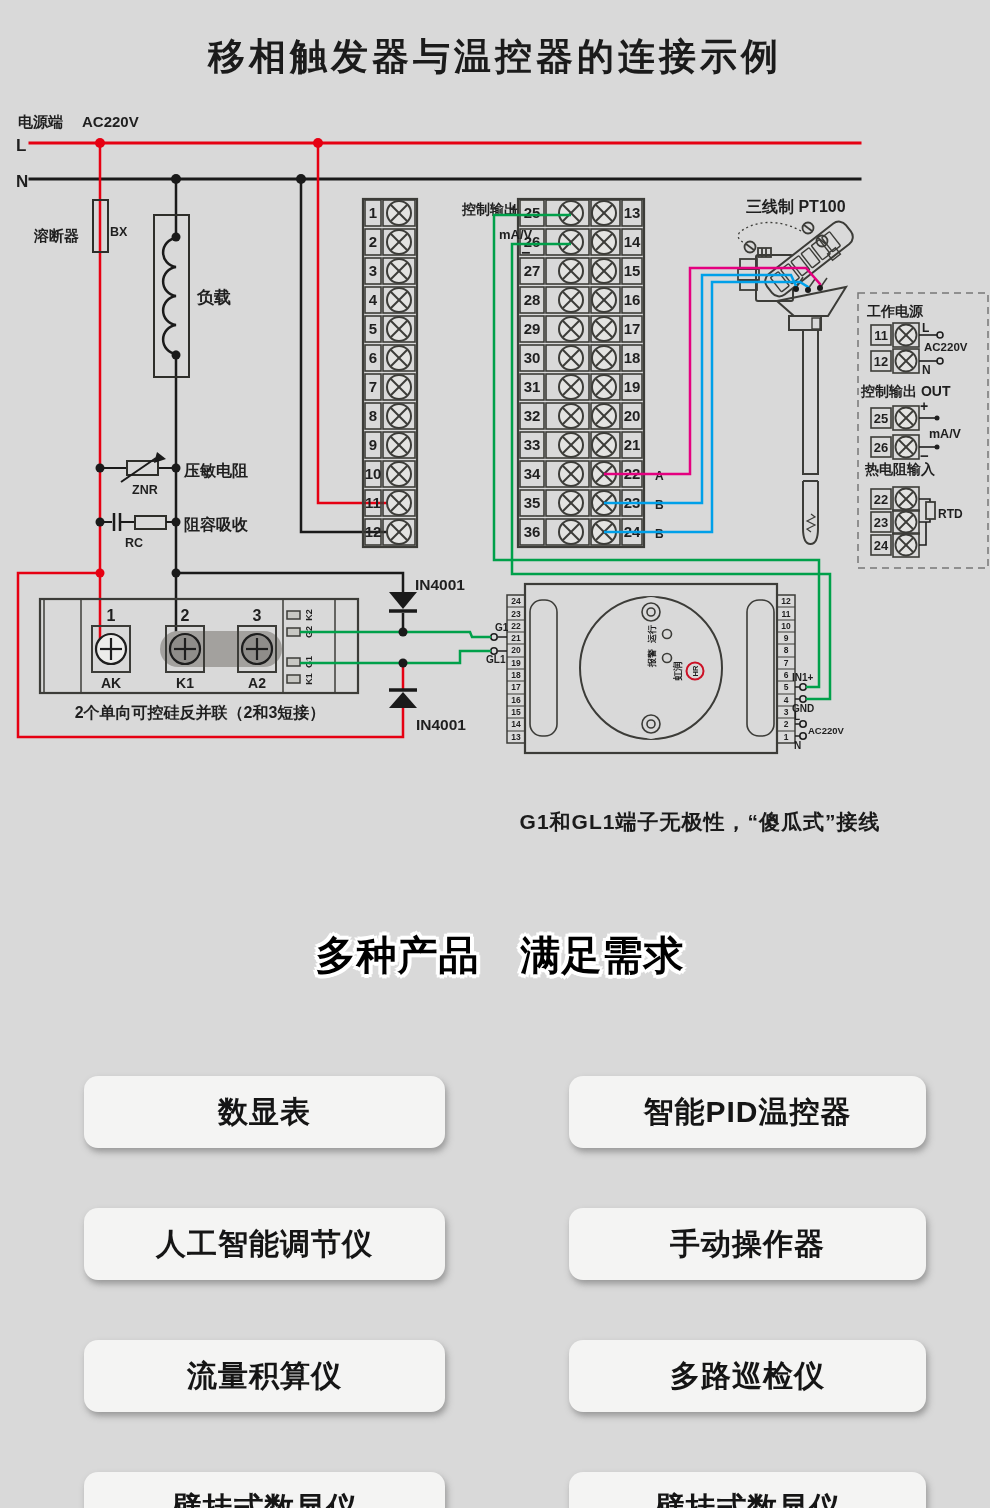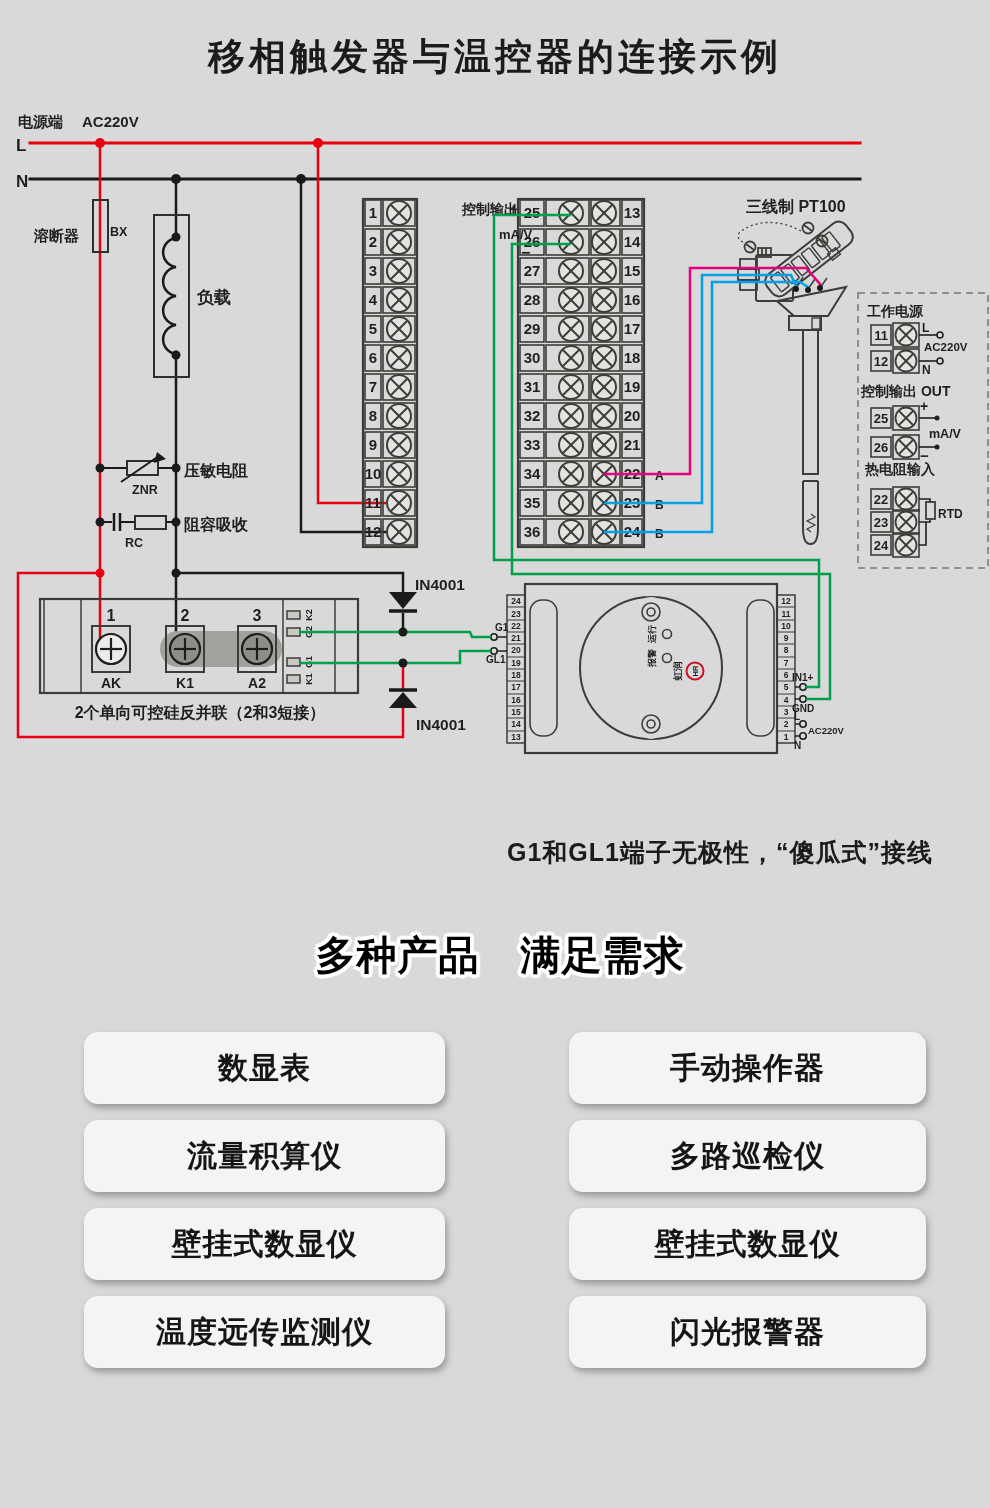--- a/index.html
+++ b/index.html
@@ -1,31 +1,31 @@
 <!DOCTYPE html>
 <html><head>
 <meta charset="utf-8">
 <style>
   html,body{margin:0;padding:0;background:#d9d9d9;}
   .page{position:relative;width:990px;height:1508px;background:#d9d9d9;overflow:hidden;
         font-family:"Liberation Sans","DejaVu Sans",sans-serif;}
   .title{position:absolute;top:32px;left:0;width:990px;text-align:center;
          font-size:37px;font-weight:bold;color:#1b1b1b;letter-spacing:4px;white-space:nowrap;}
   .diagram{position:absolute;top:0;left:0;}
-  .note{position:absolute;top:836px;left:700px;transform:translateX(-50%);
-        font-size:25px;font-weight:bold;color:#1b1b1b;white-space:nowrap;letter-spacing:1px;margin-left:20px;}
+  .note{position:absolute;top:808px;left:700px;transform:translateX(-50%);
+        font-size:21px;font-weight:bold;color:#1b1b1b;white-space:nowrap;letter-spacing:1px;}
   .heading{position:absolute;top:928px;left:500px;transform:translateX(-50%);
            font-size:40px;font-weight:bold;color:#000;white-space:nowrap;letter-spacing:1px;
            text-shadow:-3px -3px 0 #fff,3px -3px 0 #fff,-3px 3px 0 #fff,3px 3px 0 #fff,
                        0 -4px 0 #fff,0 4px 0 #fff,-4px 0 0 #fff,4px 0 0 #fff;}
   .products{position:absolute;top:1032px;left:84px;display:grid;
             grid-template-columns:361px 357px;column-gap:124px;row-gap:16px;}
   .btn{height:72px;background:#f4f4f3;border-radius:14px;display:flex;align-items:center;
        justify-content:center;font-size:30px;font-weight:bold;color:#151515;
-       box-shadow:2px 4px 6px rgba(90,90,90,.5);letter-spacing:1px;}
+       box-shadow:2px 4px 6px rgba(90,90,90,.5);letter-spacing:1px;margin-top:44px;}
   svg text{font-family:"Liberation Sans","DejaVu Sans",sans-serif;font-weight:bold;fill:#1f1f1f;}
 </style>
 </head>
 <body>
 
 <div class="page">
 
   <div class="title">移相触发器与温控器的连接示例</div>
 
   <svg class="diagram" width="990" height="775" viewBox="0 0 990 775">
@@ -525,20 +525,22 @@
         <circle cx="403" cy="663" r="4.5" fill="#1a1a1a"></circle>
     </g>
   </svg>
 
   <div class="note">G1和GL1端子无极性，“傻瓜式”接线</div>
 
   <div class="heading">多种产品　满足需求</div>
 
   <div class="products">
     <div class="btn">数显表</div>
+    <div class="btn">智能PID温控器</div>
+    <div class="btn">人工智能调节仪</div>
     <div class="btn">手动操作器</div>
     <div class="btn">流量积算仪</div>
     <div class="btn">多路巡检仪</div>
     <div class="btn">壁挂式数显仪</div>
     <div class="btn">壁挂式数显仪</div>
     <div class="btn">温度远传监测仪</div>
     <div class="btn">闪光报警器</div>
   </div>
 
 </div>

